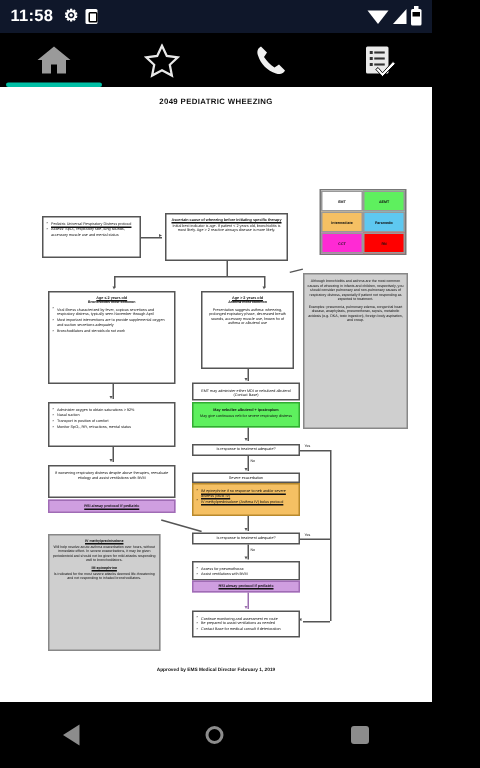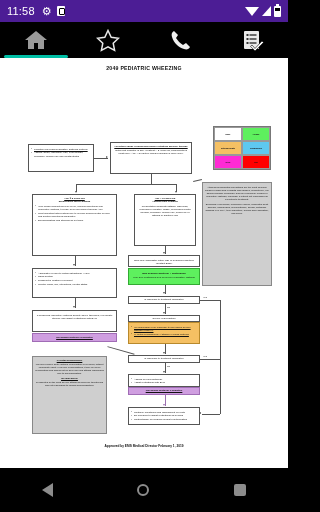--- a/index.html
+++ b/index.html
@@ -1,21 +1,21 @@
 <!DOCTYPE html>
 <html><head>
 <meta charset="utf-8">
 <style>
   * { box-sizing: border-box; margin:0; padding:0; }
   html,body{ width:288px; height:512px; background:#000; overflow:hidden;
     font-family:"Liberation Sans", sans-serif; }
 
   
-  .statusbar{ height:22px; background:#4c1d95; color:#fff; display:flex;
-    align-items:center; padding:0 7px; font-size:11px; font-weight:normal; }
+  .statusbar{ height:22px; background:#0f172a; color:#fff; display:flex;
+    align-items:center; padding:0 7px; font-size:11px; font-weight:bold; }
   .sb-time{ letter-spacing:.2px; }
   .sb-icons-left{ display:flex; align-items:center; gap:5px; margin-left:7px; }
   .sb-spacer{ flex:1; }
   .sb-icons-right{ display:flex; align-items:center; gap:3px; }
   .ico{ display:inline-block; line-height:1; }
   .gear{ font-size:11px; }
   .lockbox{ width:8px; height:10px; background:#fff; border-radius:1px;
      position:relative; }
   .lockbox:after{ content:""; position:absolute; left:2px; top:2px; width:4px;
      height:5px; border:1px solid #000; border-radius:1px; }

